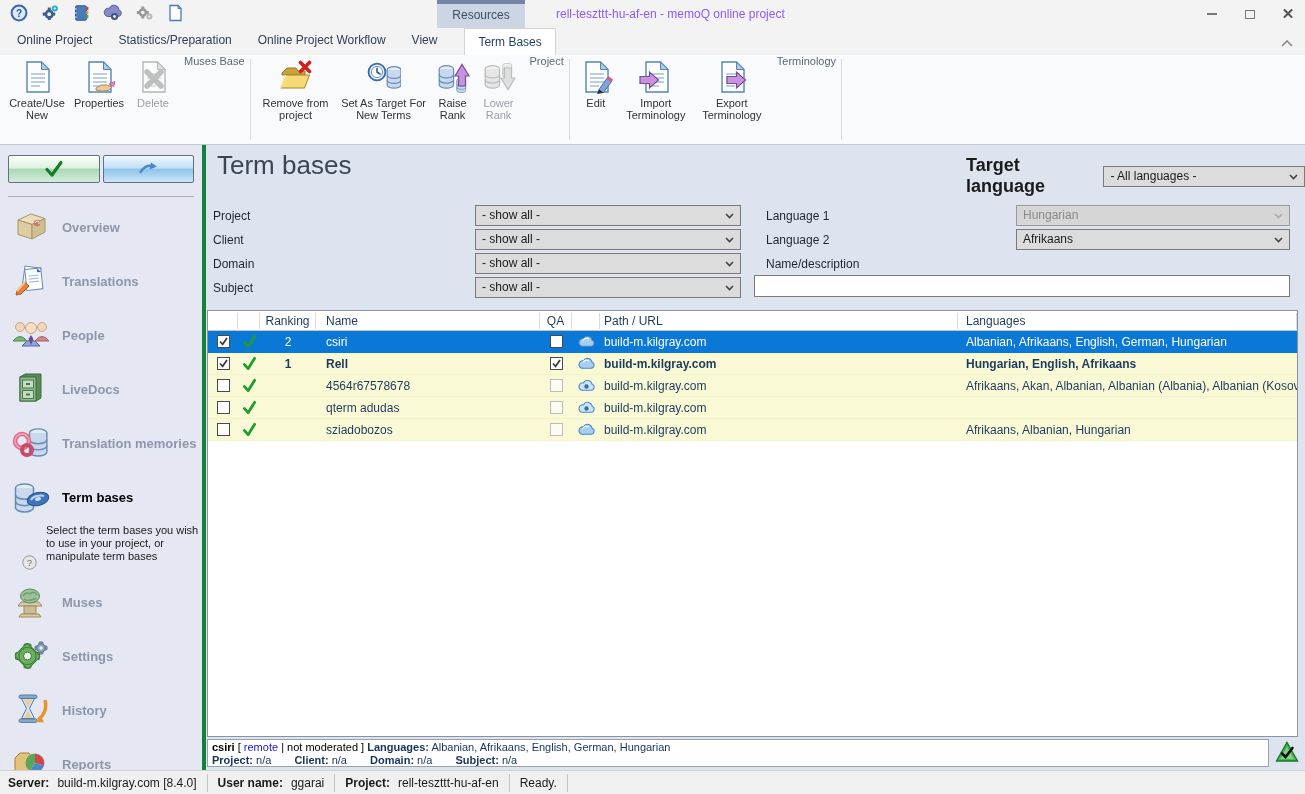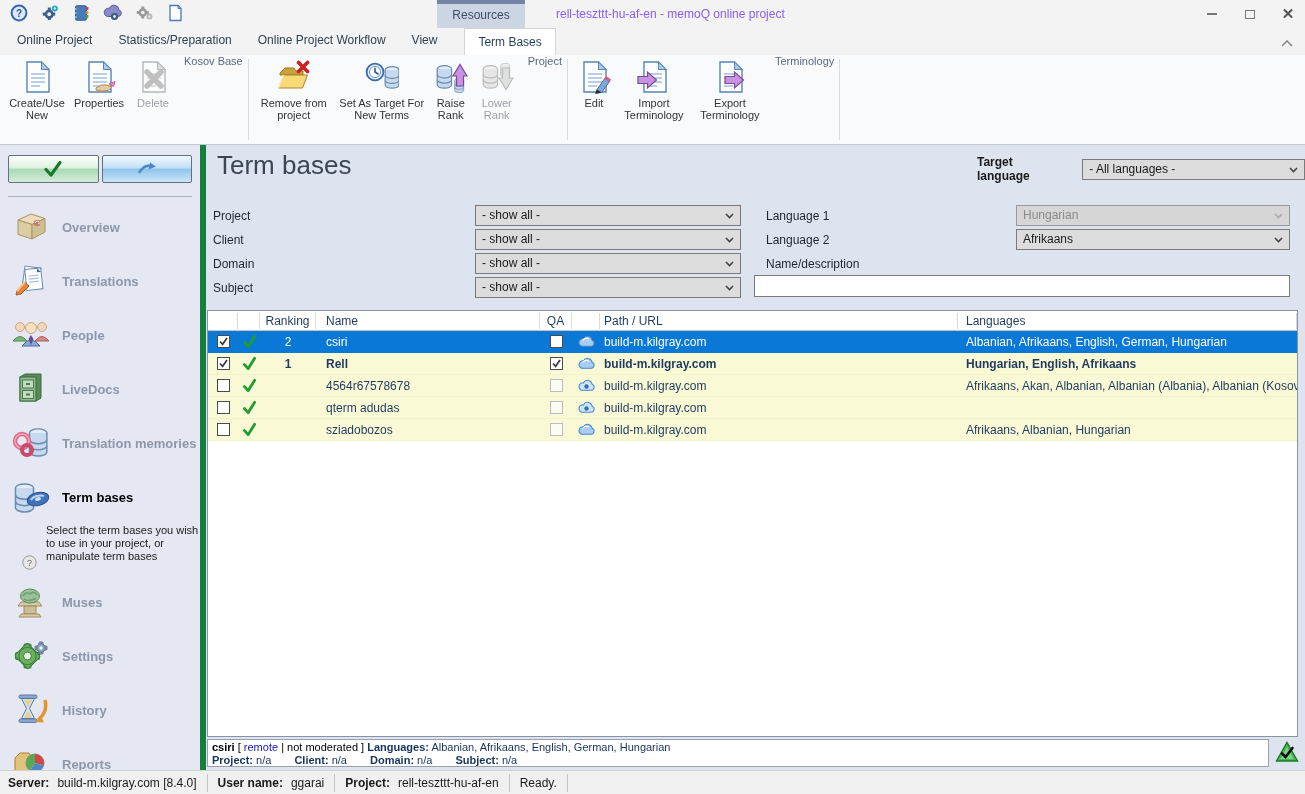--- a/index.html
+++ b/index.html
@@ -41,41 +41,41 @@
   .rbtn svg { flex:none; margin-bottom:3px; }
   .rbtn.disabled { color:#9aa0a8; }
   .rbtn.disabled svg { filter:grayscale(1) opacity(.55); }
   .glabel { font-size:11px; color:#5a6a7e; text-align:center; padding:0 4px 3px; }
   .rsep { width:1px; background:#d8dbe2; margin:4px 1px; }
 
   
   .content { flex:1; display:flex; min-height:0; }
 
   
-  .sidebar { width:206px; flex:none; background:#e5e8f3; border-right:6px solid #15803d; position:relative; overflow:hidden; }
+  .sidebar { width:206px; flex:none; background:#e5e8f3; border-right:4px solid #15803d; position:relative; overflow:hidden; }
   .sb-buttons { display:flex; gap:3px; margin:10px 8px 0; }
   .sb-btn { flex:1; height:28px; border:1px solid #63707f; border-radius:2px;
     display:flex; align-items:center; justify-content:center; }
   .sb-btn.green { background:linear-gradient(#fcfffc, #ddf2e0 45%, #a9dab4 52%, #d4ecda); }
   .sb-btn.blue  { background:linear-gradient(#f0f8fe, #c3e0f6 45%, #8fc5eb 52%, #cce5f8); }
   .sb-divider { height:1px; background:#a9afc0; margin:13px 8px 0; }
   .nav { position:relative; }
   .nav-item { height:54px; display:flex; align-items:center; padding-left:10px; gap:10px; cursor:default; }
   .nav-ico { width:42px; flex:none; display:flex; justify-content:center; }
   .nav-label { font-weight:bold; font-size:13px; color:#8c97ac; }
   .nav-item.active .nav-label { color:#000; }
   .sb-help { height:51px; position:relative; padding-left:46px; }
   .sb-help .helptext { width:156px; font-size:11px; line-height:13px; color:#1a1a1a; }
   .sb-help .qmark { position:absolute; left:22px; bottom:2px; }
 
   
   .main { flex:1; position:relative; background:#dde3ef; }
   .pagetitle { position:absolute; left:11px; top:5px; font-size:26px; color:#3a4654; }
   .tl-row { position:absolute; left:760px; top:10px; display:flex; align-items:center; gap:14px; }
-  .tl-label { font-weight:bold; color:#1a1a1a; font-size:12px;margin-left:11px; }
+  .tl-label { font-weight:bold; color:#1a1a1a; font-size:18px; }
   .dd { height:21px; background:#dcdcdc; border:1px solid #7a7a7a; position:relative;
     font-size:12px; color:#1a1a1a; line-height:19px; padding-left:6px; }
   .dd .chev { position:absolute; right:6px; top:7px; width:9px; height:6px; }
   .dd .chev polyline { fill:none; stroke:#444; stroke-width:1.6; }
   .dd.disabled { background:#d6d6d6; color:#8a8a8a; border-color:#9a9a9a; }
   .dd.disabled .chev polyline { stroke:#aaa; }
   .flt-label { position:absolute; font-size:12px; color:#1e2632; }
   .txt-input { position:absolute; height:22px; background:#fff; border:1px solid #7a7a7a; font-size:12px; padding:0 5px; line-height:20px; }
 
   
@@ -262,21 +262,21 @@
           <span>Properties</span>
         </div>
         <div class="rbtn disabled" style="width:48px">
           <svg width="34" height="34" viewBox="0 0 34 34">
               <use href="#i-page"></use>
               <path d="M11 12 L25 26 M25 12 L11 26" stroke="#8f8f8f" stroke-width="5.5" stroke-linecap="round"></path>
             </svg>
           <span>Delete</span>
         </div>
       </div>
-      <div class="glabel">Kosov Base</div>
+      <div class="glabel">Muses Base</div>
     </div>
     <div class="rsep"></div>
 
     <div class="rgroup">
       <div class="rbtns">
         <div class="rbtn" style="width:82px">
           <svg width="34" height="34" viewBox="0 0 34 34">
               <path d="M3 13 l5-5 h9 l2 3 h7 v4 H3 z" fill="#caa23a" stroke="#9a7a22"></path>
               <path d="M1.5 28 l5-13 h24 l-5 13 z" fill="#f7da76" stroke="#a8842a"></path>
               <path d="M1.5 28 l5-13" stroke="#fdf0bb" stroke-width="1.5"></path>

